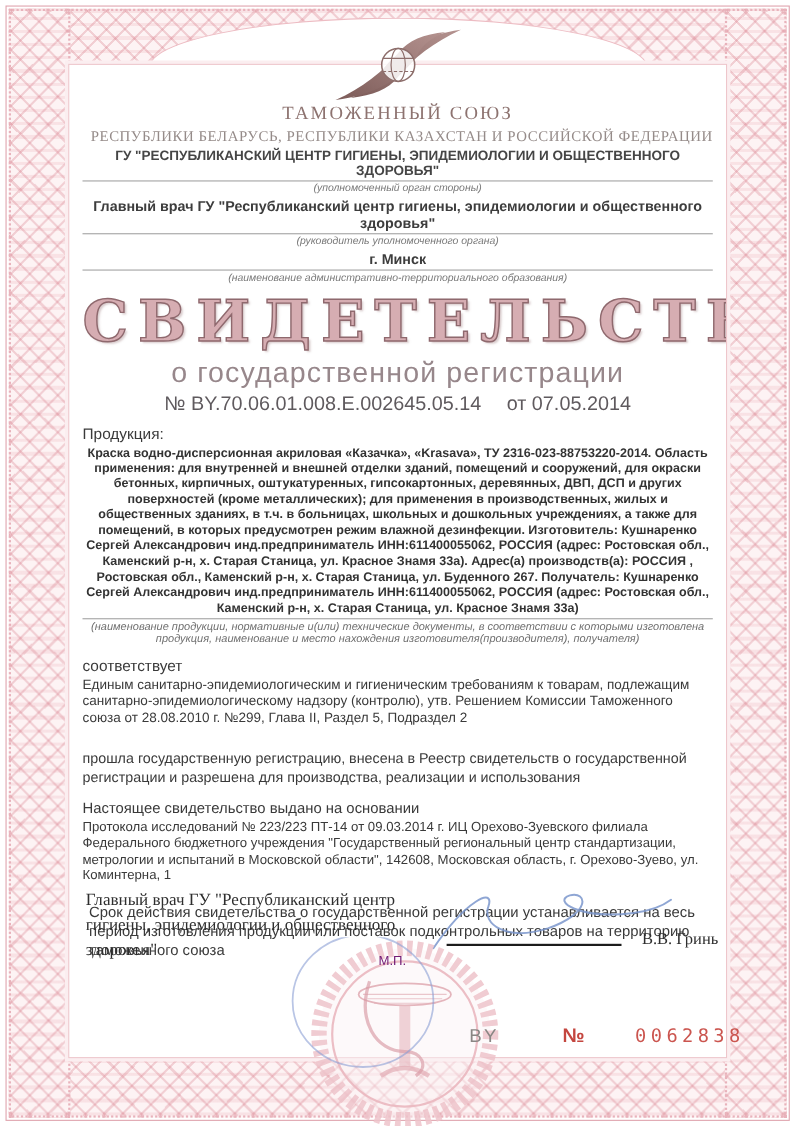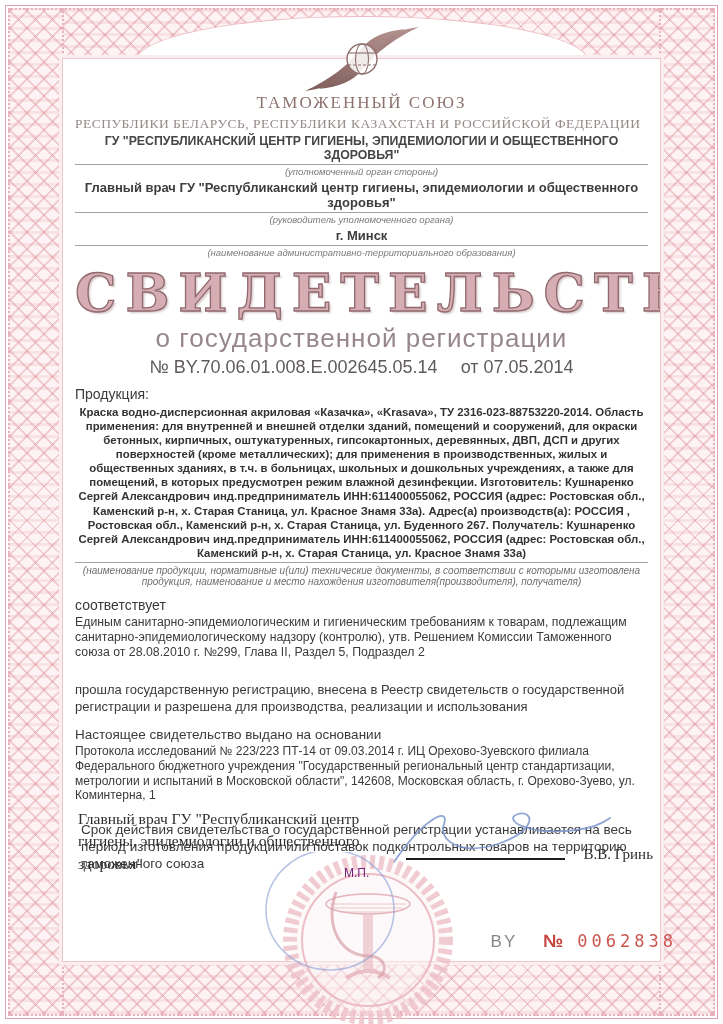--- a/index.html
+++ b/index.html
@@ -34,21 +34,21 @@
     border:1px solid #eec6cb; box-shadow:0 0 0 3px #fbeef0;
     box-sizing:border-box; overflow:hidden;
   }
   
   .logo-wrap { position:absolute; top:26px; left:50%; transform:translateX(-50%); z-index:4; }
   .t-union {
     text-align:center; font-family:"Liberation Serif", serif; font-size:17px;
     letter-spacing:2px; color:#8d7370; margin-bottom:3px;
   }
   .t-members {
-    text-align:left; font-family:"Liberation Serif", serif; font-size:13.5px;
+    text-align:right; font-family:"Liberation Serif", serif; font-size:13.5px;
     letter-spacing:.5px; color:#958b89; margin-bottom:2px;
   }
   .t-center { text-align:center; font-weight:bold; font-size:12.3px; color:#454545; }
   .rule { border:none; border-top:1px solid #a3a3a3; margin:2px 0 1px 0; }
   .caption {
     text-align:center; font-style:italic; font-size:9.5px; color:#7a7a7a; margin-bottom:3px;
   }
   .t-field { text-align:center; font-weight:bold; font-size:13px; color:#3d3d3d; margin-top:2px; }
   
   .big-title {
@@ -84,21 +84,21 @@
   .sig-area { position:relative; flex:1; }
   .sig-line { position:absolute; left:28px; right:88px; top:50px; border-top:2px solid #1c1c1c; }
   .sig-stroke { position:absolute; left:10px; top:-8px; }
   .sig-name {
     position:absolute; right:0; top:38px; font-family:"Liberation Serif", serif;
     font-size:15px; color:#2e2e2e;
   }
   .mp { position:absolute; top:866px; left:344px; z-index:5; font-size:12px; color:#701a75; }
   .stamp { position:absolute; top:852px; left:250px; z-index:4; }
   
-  .serial { position:absolute; top:931px; right:46px; z-index:5; display:flex; align-items:baseline; }
+  .serial { position:absolute; top:931px; right:46px; z-index:5; display:flex; align-items:baseline;gap:32px; }
   .serial .s-prefix { font-size:17px; color:#8a8684; letter-spacing:2px; margin-right:26px; }
   .serial .s-sign { font-size:18px; color:#c4463f; margin-right:14px; font-weight:bold; }
   .serial .s-number {
     font-family:"DejaVu Sans Mono", monospace; font-size:17px; color:#cb554f; letter-spacing:4px;
   }
 </style>
 </head>
 <body>
 
 <div class="page">

